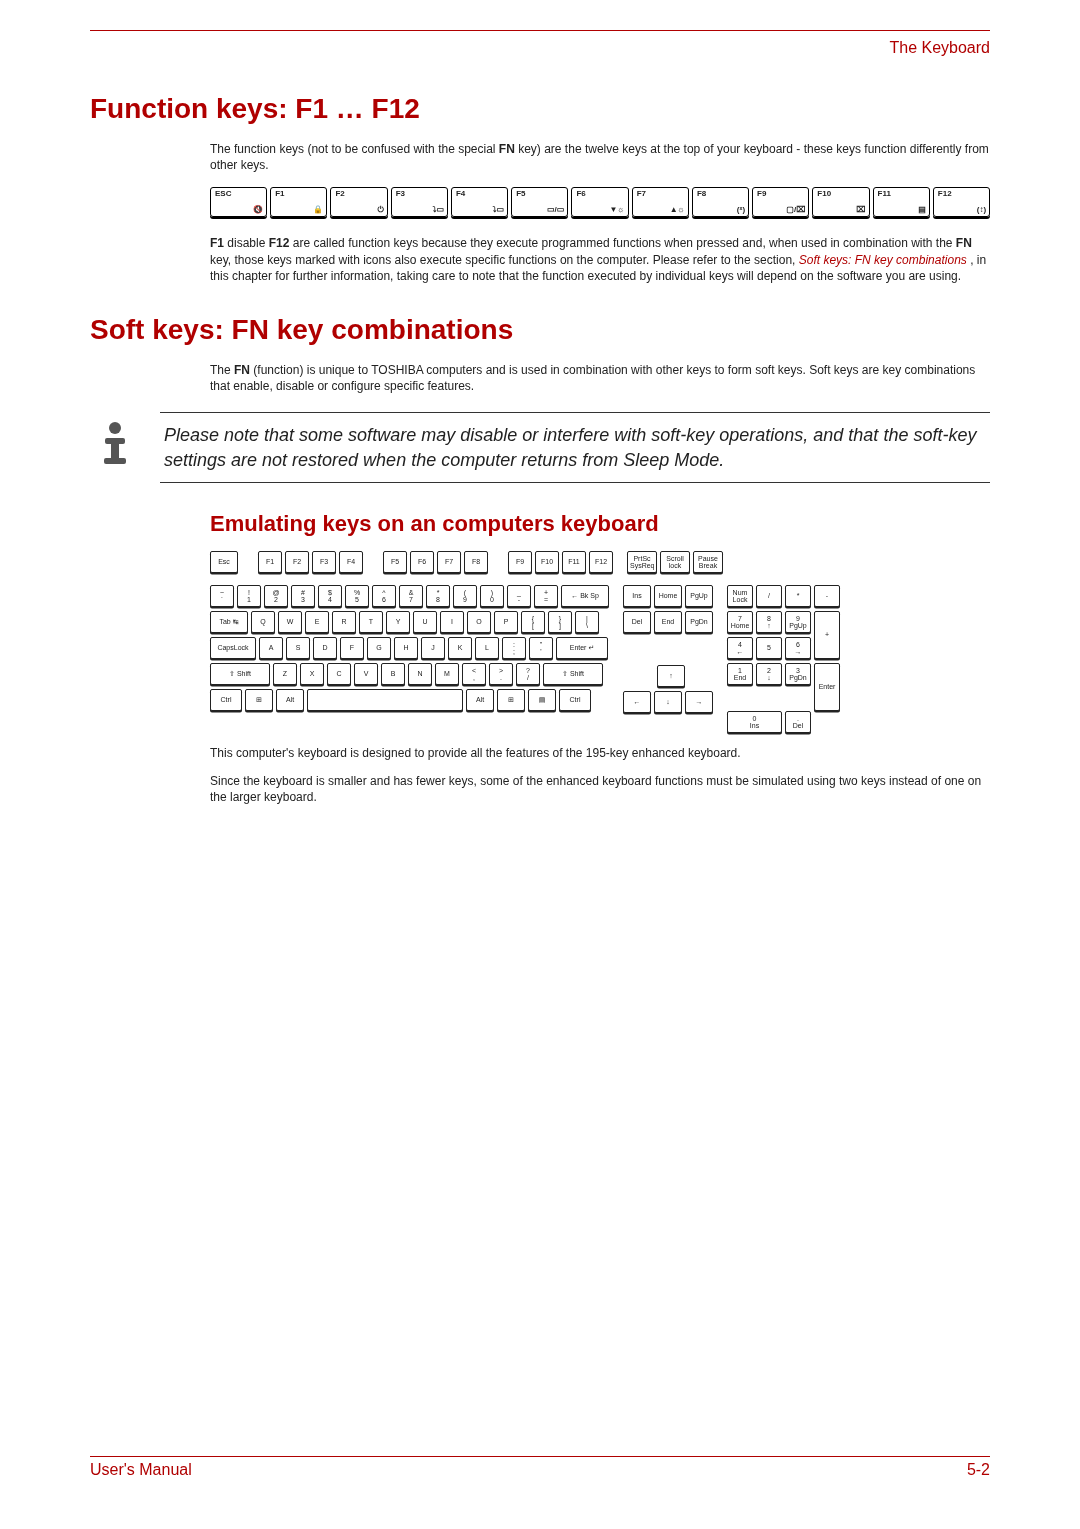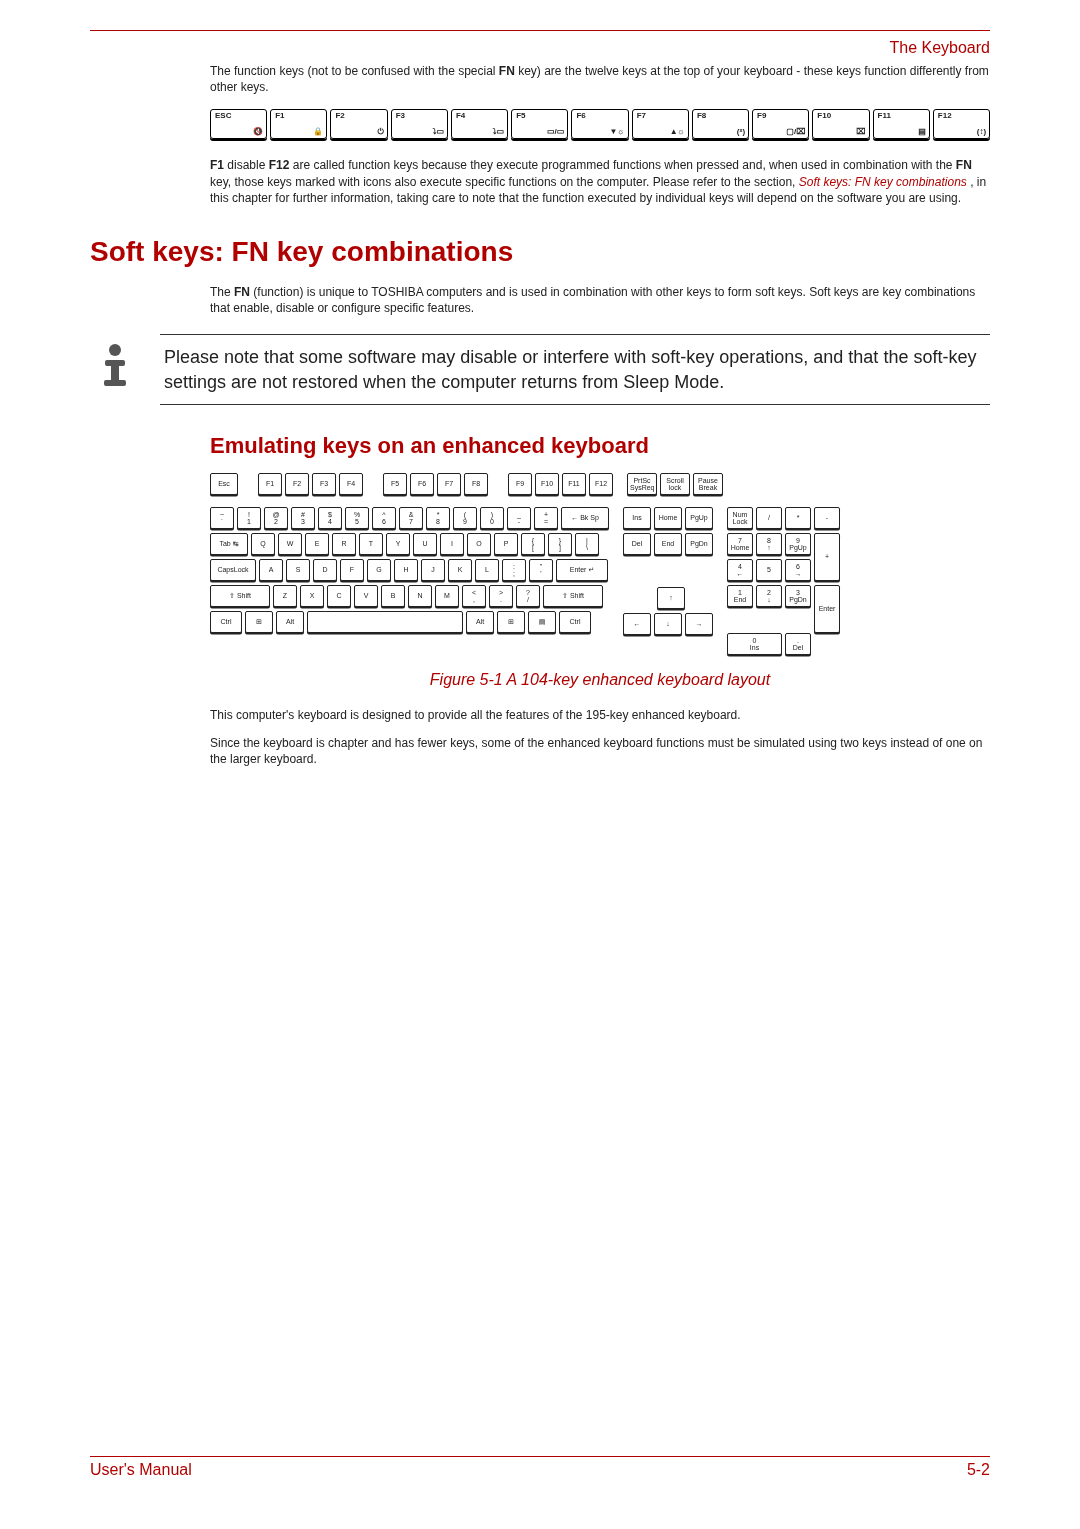--- a/index.html
+++ b/index.html
@@ -55,20 +55,21 @@
     flex: 0 0 70px;
     padding-top: 6px;
   }
   .note-icon svg { display: block; }
   .note-text {
     flex: 1;
     border-top: 1px solid #333;
     border-bottom: 1px solid #333;
     padding: 10px 4px;
     font-size: 18px;
+    font-style: italic;
     line-height: 1.35;
     margin-left: 0;
   }
   .figure-wrap {
     margin: 14px 0 8px 120px;
   }
   .figure-caption {
     text-align: center;
     font-size: 16px;
     font-style: italic;
@@ -148,20 +149,21 @@
   }
 </style>
 </head>
 <body>
 
 <div class="page">
 
   <div class="header-line"></div>
   <div class="header-right">The Keyboard</div>
 
+  <h1 class="section">Function keys: F1 … F12</h1>
 
   <p class="body-text">
     <span>The function keys (not to be confused with the special </span>
     <span class="bold">FN</span>
     <span> key) are the twelve keys at the top of your keyboard - these keys function differently from other keys.</span>
   </p>
 
   <div class="fkey-row" id="fkey-row">
       <div class="fkey">
         <div class="klabel">ESC</div>
@@ -241,21 +243,21 @@
       <svg width="50" height="50" viewBox="0 0 50 50">
         <circle cx="25" cy="10" r="6" fill="#555"></circle>
         <rect x="15" y="20" width="20" height="6" rx="2" fill="#555"></rect>
         <rect x="21" y="20" width="8" height="22" fill="#555"></rect>
         <rect x="14" y="40" width="22" height="6" rx="2" fill="#555"></rect>
       </svg>
     </div>
     <div class="note-text">Please note that some software may disable or interfere with soft-key operations, and that the soft-key settings are not restored when the computer returns from Sleep Mode.</div>
   </div>
 
-  <h2 class="subsection">Emulating keys on an enhanced keyboard</h2>
+  <h2 class="subsection">Emulating keys on an computers keyboard</h2>
 
   <div class="figure-wrap">
     <div class="kb104" id="kb104">
         <div class="cluster-row">
           <div>
             <div class="row">
               <div class="key " style="width: 28px;">
                 <div class="sm">Esc</div>
               </div>
               <div style="width: 14px;"></div>
@@ -650,24 +652,23 @@
                 <div class="key " style="width: 26px;">
                   <div class="sm">.</div>
                   <div class="sm">Del</div>
                 </div>
               </div>
             </div>
           </div>
         </div>
       </div>
   </div>
-  <div class="figure-caption">Figure 5-1 A 104-key enhanced keyboard layout</div>
 
   <p class="body-text">This computer's keyboard is designed to provide all the features of the 195-key enhanced keyboard.</p>
-  <p class="body-text">Since the keyboard is chapter and has fewer keys, some of the enhanced keyboard functions must be simulated using two keys instead of one on the larger keyboard.</p>
+  <p class="body-text">Since the keyboard is smaller and has fewer keys, some of the enhanced keyboard functions must be simulated using two keys instead of one on the larger keyboard.</p>
 
   <div class="footer">
     <div class="footer-line"></div>
     <div class="footer-row">
       <span>User's Manual</span>
       <span>5-2</span>
     </div>
   </div>
 
 </div>

